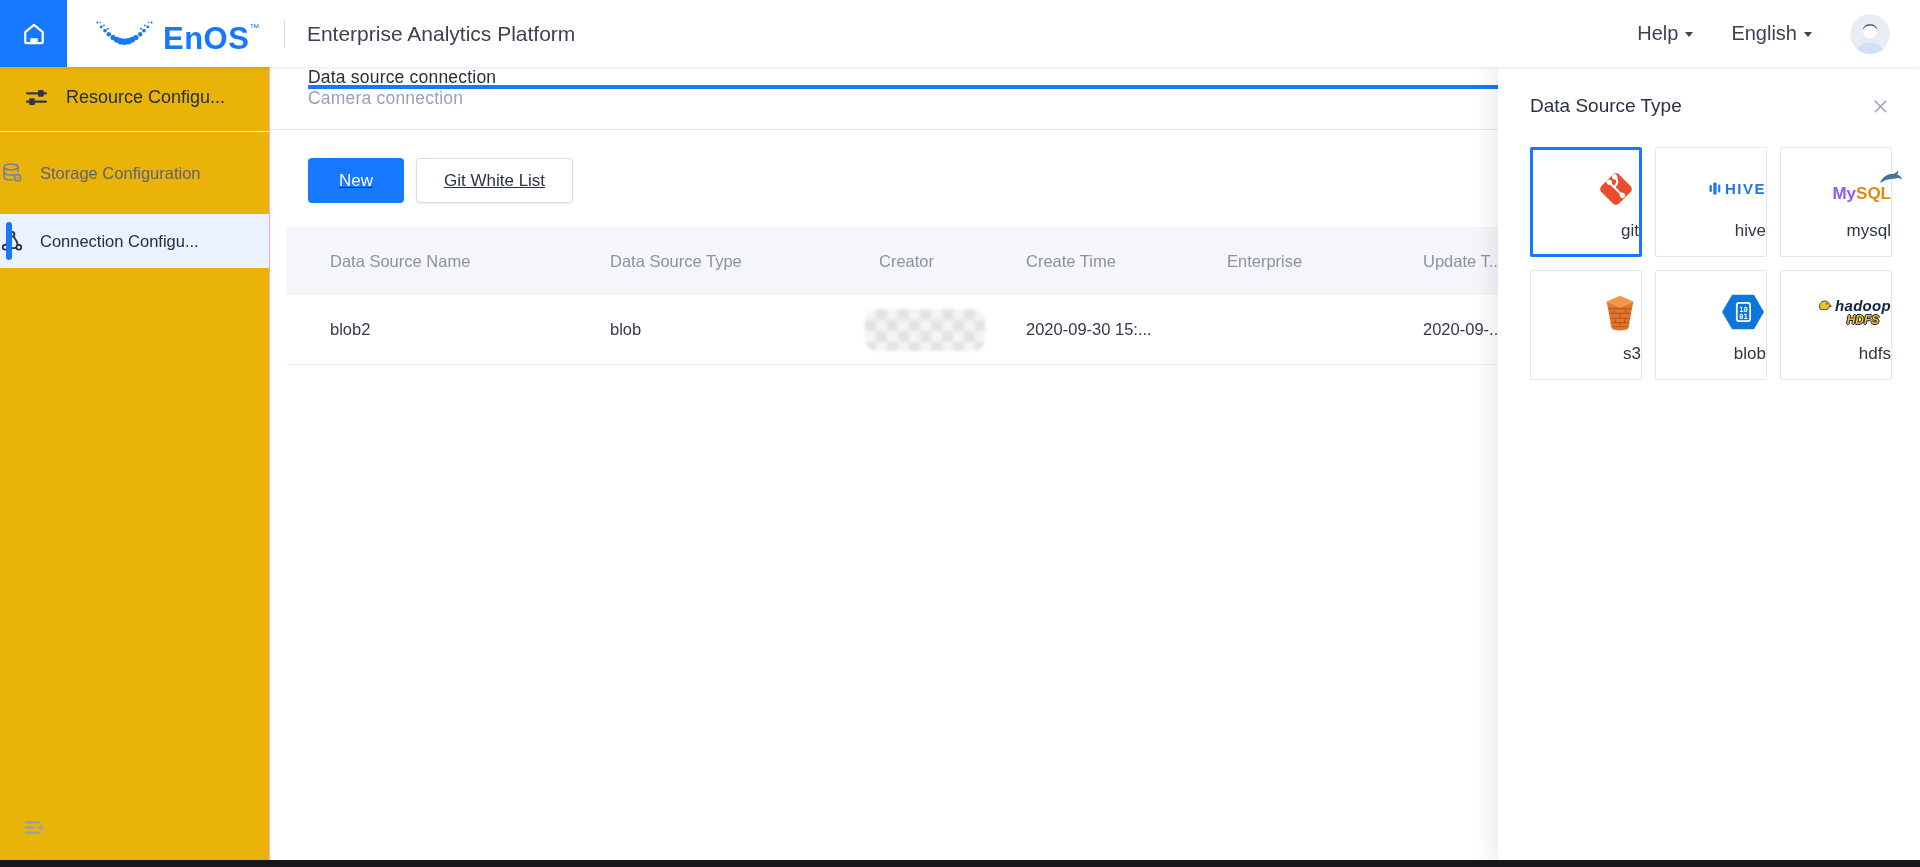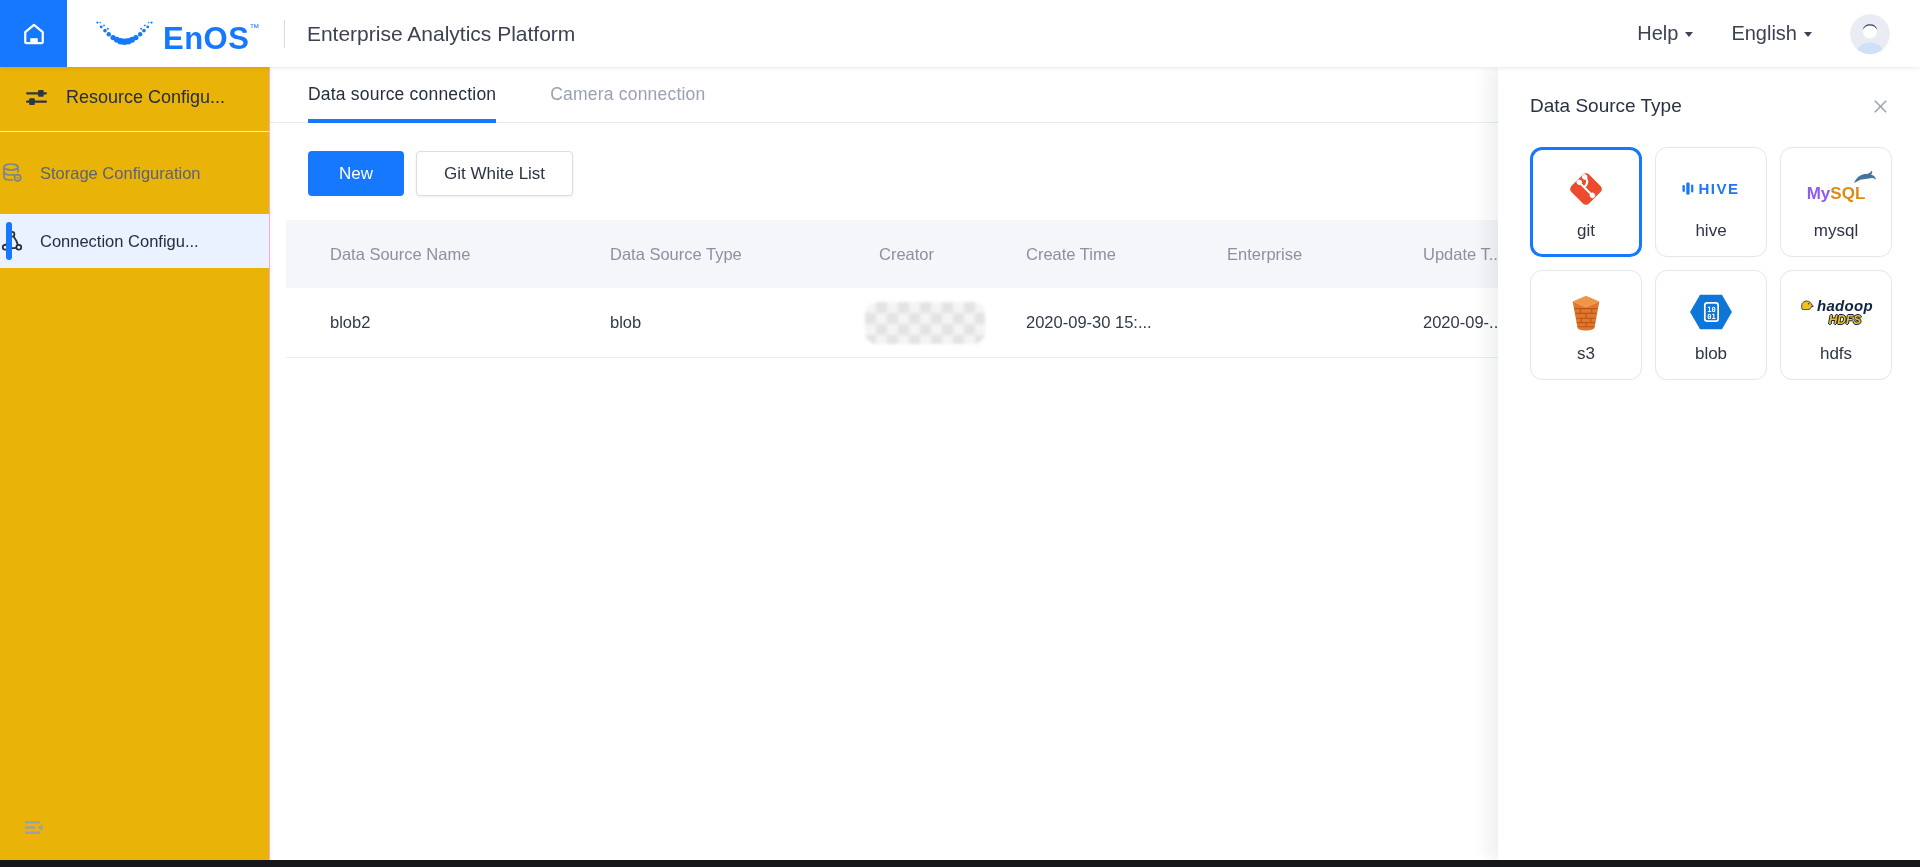--- a/index.html
+++ b/index.html
@@ -48,28 +48,28 @@
   }
   .side-item.active { background:#e9f2fe; color:#272e3f; }
   .side-item.active::before {
     content:""; position:absolute; left:6px; top:8px; bottom:8px; width:6px;
     border-radius:3px; background:var(--accent);
   }
   .collapse-btn { position:absolute; left:22px; bottom:16px; cursor:pointer; }
 
   
   .main { position:absolute; top:67px; left:270px; right:0; bottom:7px; background:#fff; }
-  .tabbar { height:56px; border-bottom:1px solid #e9ebf0; display:flex; padding-left:38px; }
+  .tabbar { height:63px; border-bottom:1px solid #e9ebf0; display:flex; padding-left:38px;flex-direction:column; }
   .tab {
     display:flex; align-items:center; font-size:17.5px; color:#9aa1b4;
     position:relative; margin-right:54px; cursor:pointer; letter-spacing:.2px;
   }
   .tab.active { color:#272e3f; }
   .tab.active::after { content:""; position:absolute; left:0; right:0; bottom:-1px; height:4px; background:var(--accent); }
-  .toolbar { padding:28px 0 0 38px; display:flex; gap:12px; }
+  .toolbar { padding:28px 0 0 38px; display:flex; gap:12px;text-decoration:underline; }
   .btn {
     height:45px; border-radius:4px; font-size:17px; font-family:inherit; cursor:pointer;
     background:#fff; border:1px solid #d9dde4; color:#2c3344; padding:0 27px;
     box-shadow:0 1px 3px rgba(20,30,50,.08);
   }
   .btn.primary { background:var(--accent); border:none; color:#fff; padding:0 31px; box-shadow:none; }
 
   .table { margin:24px 16px 0 16px; font-size:16.5px; }
   .thead { display:flex; align-items:center; height:68px; background:#f5f6fa; color:#8b91a3; }
   .trow  { display:flex; align-items:center; height:70px; color:#323949; border-bottom:1px solid #ebedf2; cursor:pointer; }
@@ -88,22 +88,22 @@
   
   .panel {
     position:absolute; top:67px; left:1498px; width:422px; bottom:7px; background:#fff;
     box-shadow:-8px 0 18px rgba(15,23,42,.08); z-index:10;
   }
   .panel-head { display:flex; align-items:center; padding:28px 30px 0 32px; }
   .panel-title { font-size:19px; color:#2a3142; flex:1; }
   .close-x { cursor:pointer; line-height:0; }
   .cards { margin:30px 28px 0 32px; display:grid; grid-template-columns:repeat(3,112px); gap:13px; }
   .card {
-    height:110px; background:#fff; border:1px solid #e3e6ec; border-radius:12px;
-    display:flex; flex-direction:column; align-items:center; justify-content:center;
+    height:110px; background:#fff; border:1px solid #e3e6ec; border-radius:2px;
+    display:flex; flex-direction:column; align-items:flex-end; justify-content:center;
     gap:7px; cursor:pointer;
   }
   .card.selected { border:3px solid var(--accent); }
   .card-label { font-size:17px; color:#2e3547; }
   .card-icon { height:50px; display:flex; align-items:center; justify-content:center; }
 
   
   .hive-logo { display:flex; align-items:center; gap:3px; }
   .hive-word { font-size:15px; font-weight:800; letter-spacing:1.5px; color:#2076f5; }
   .mysql-logo { position:relative; padding-top:10px; }

